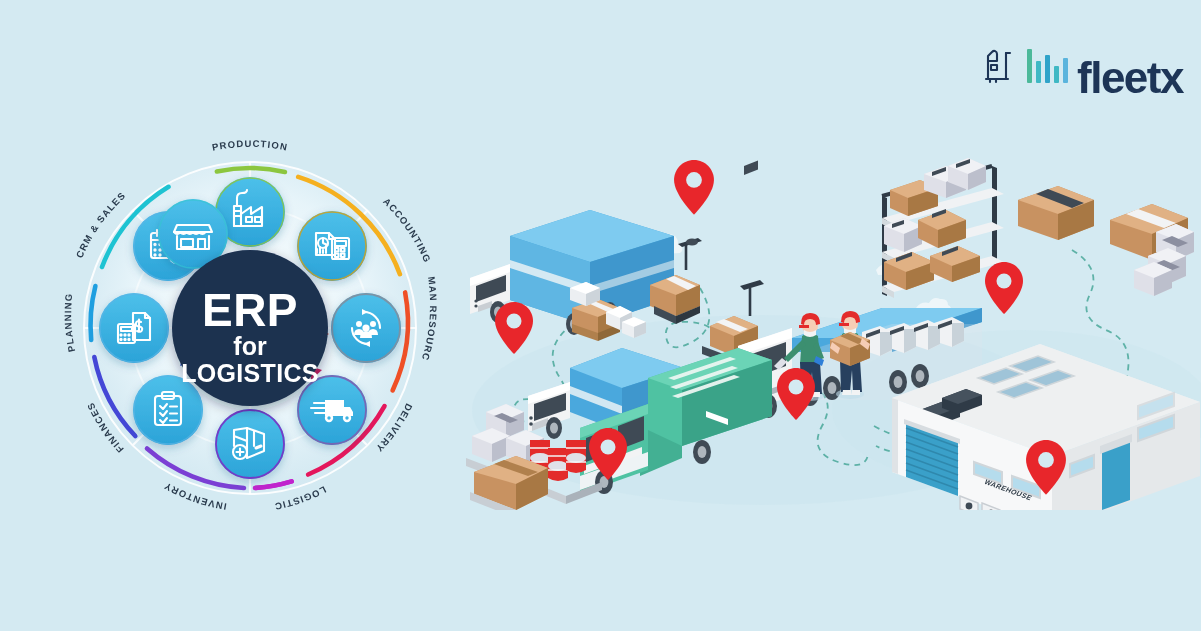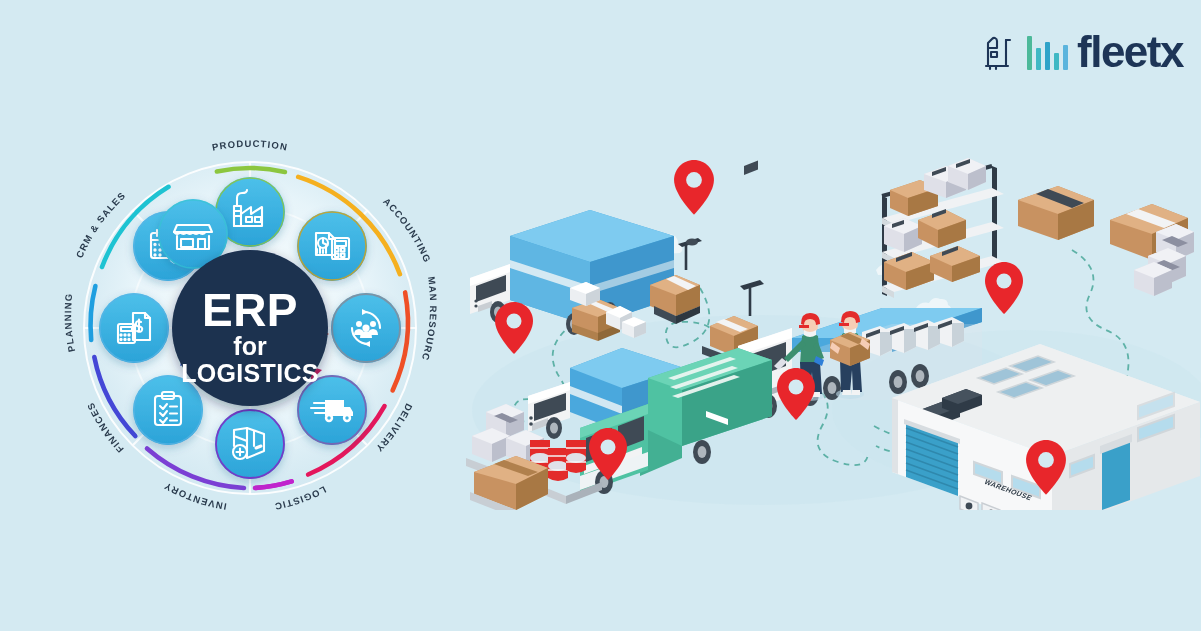--- a/index.html
+++ b/index.html
@@ -17,21 +17,21 @@
   
   #logo {
     position: absolute; left: 984px; top: 30px;
     display: flex; align-items: center; gap: 9px;
   }
   #logo-truck { width: 34px; height: 40px; }
   #logo-bars { display: flex; align-items: flex-end; gap: 4px; height: 36px; }
   #logo-bars i { display: block; width: 5px; border-radius: 1px; }
   #logo-word {
     font-size: 44px; font-weight: bold; letter-spacing: -1.5px;
-    color: #1d3557; line-height: 1;
+    color: #1d3557; line-height: 1; margin-top: 26px;
   }
 
   
   #wheel {
     position: absolute; left: 48px; top: 126px;
     width: 404px; height: 404px;
   }
   #wheel svg { display: block; }
   .arc-label {
     font-size: 9.5px; font-weight: bold; letter-spacing: 1.1px;

